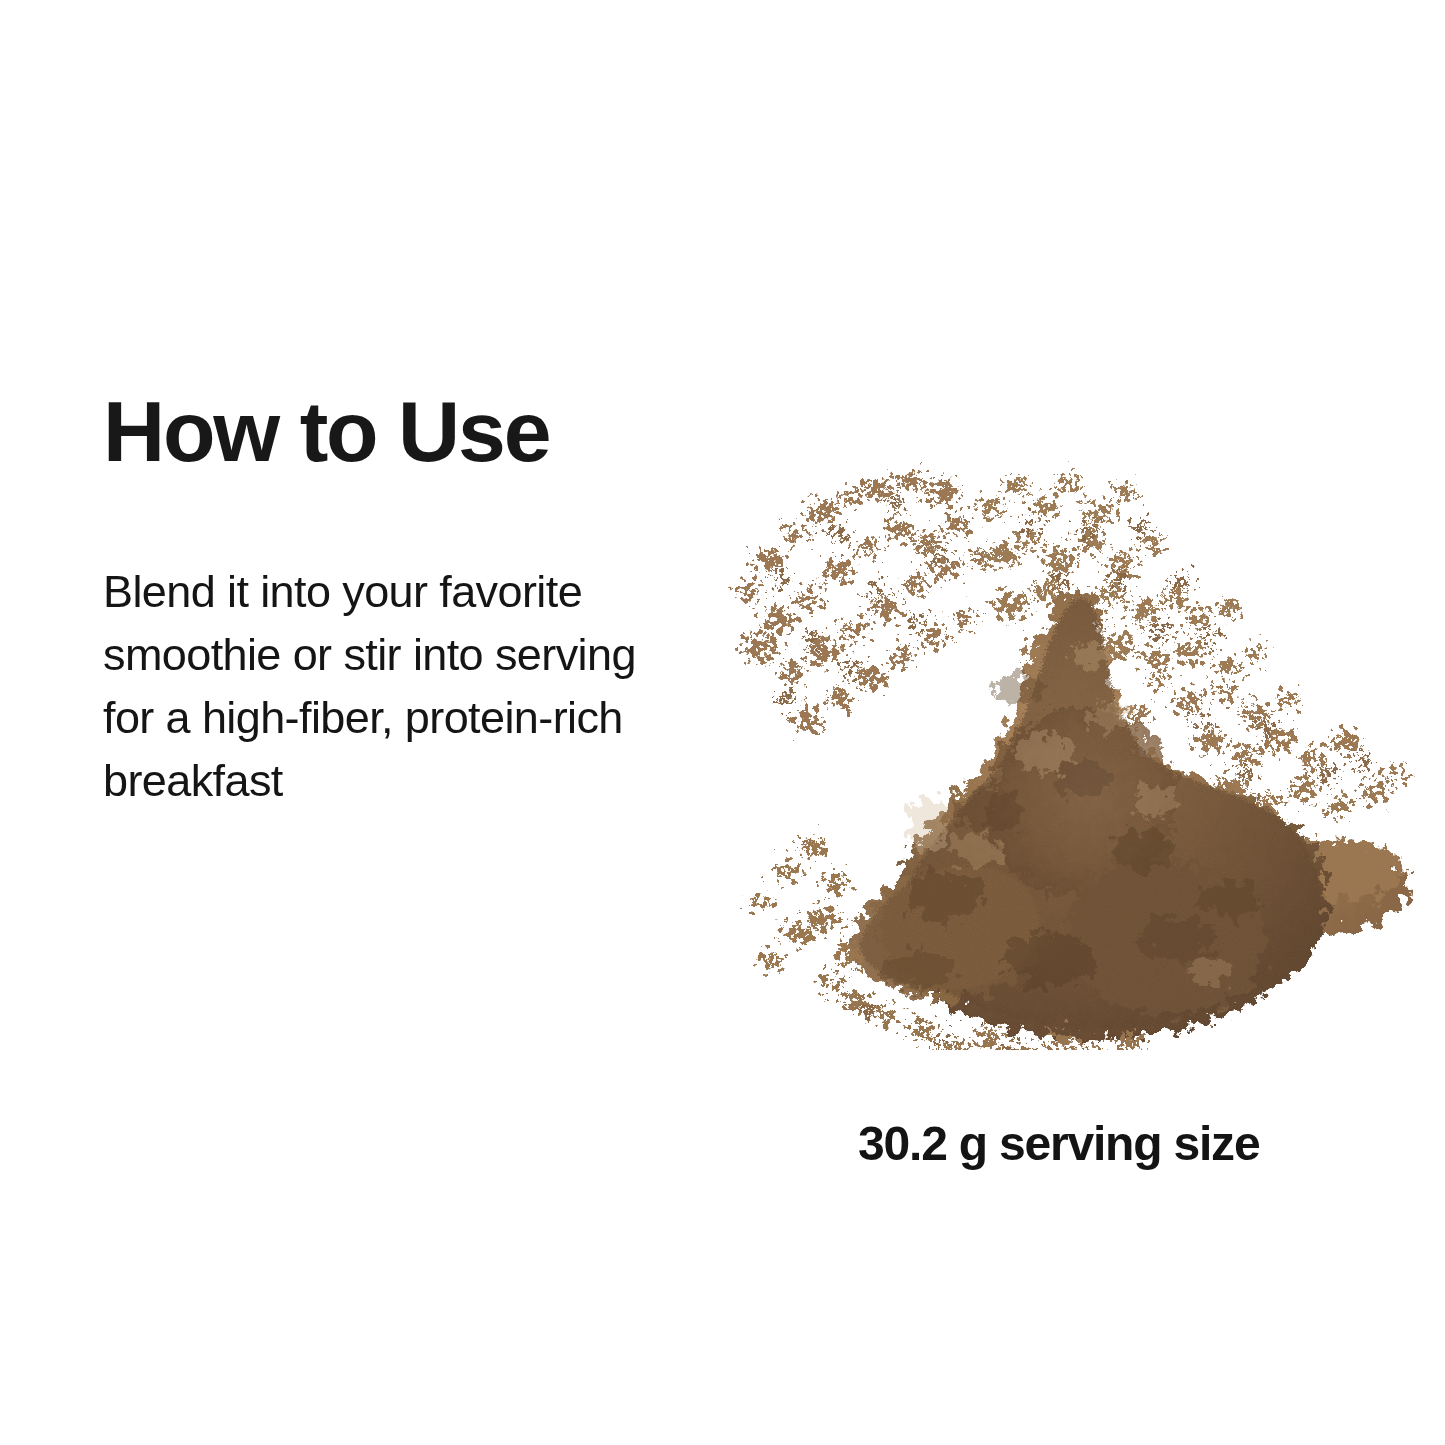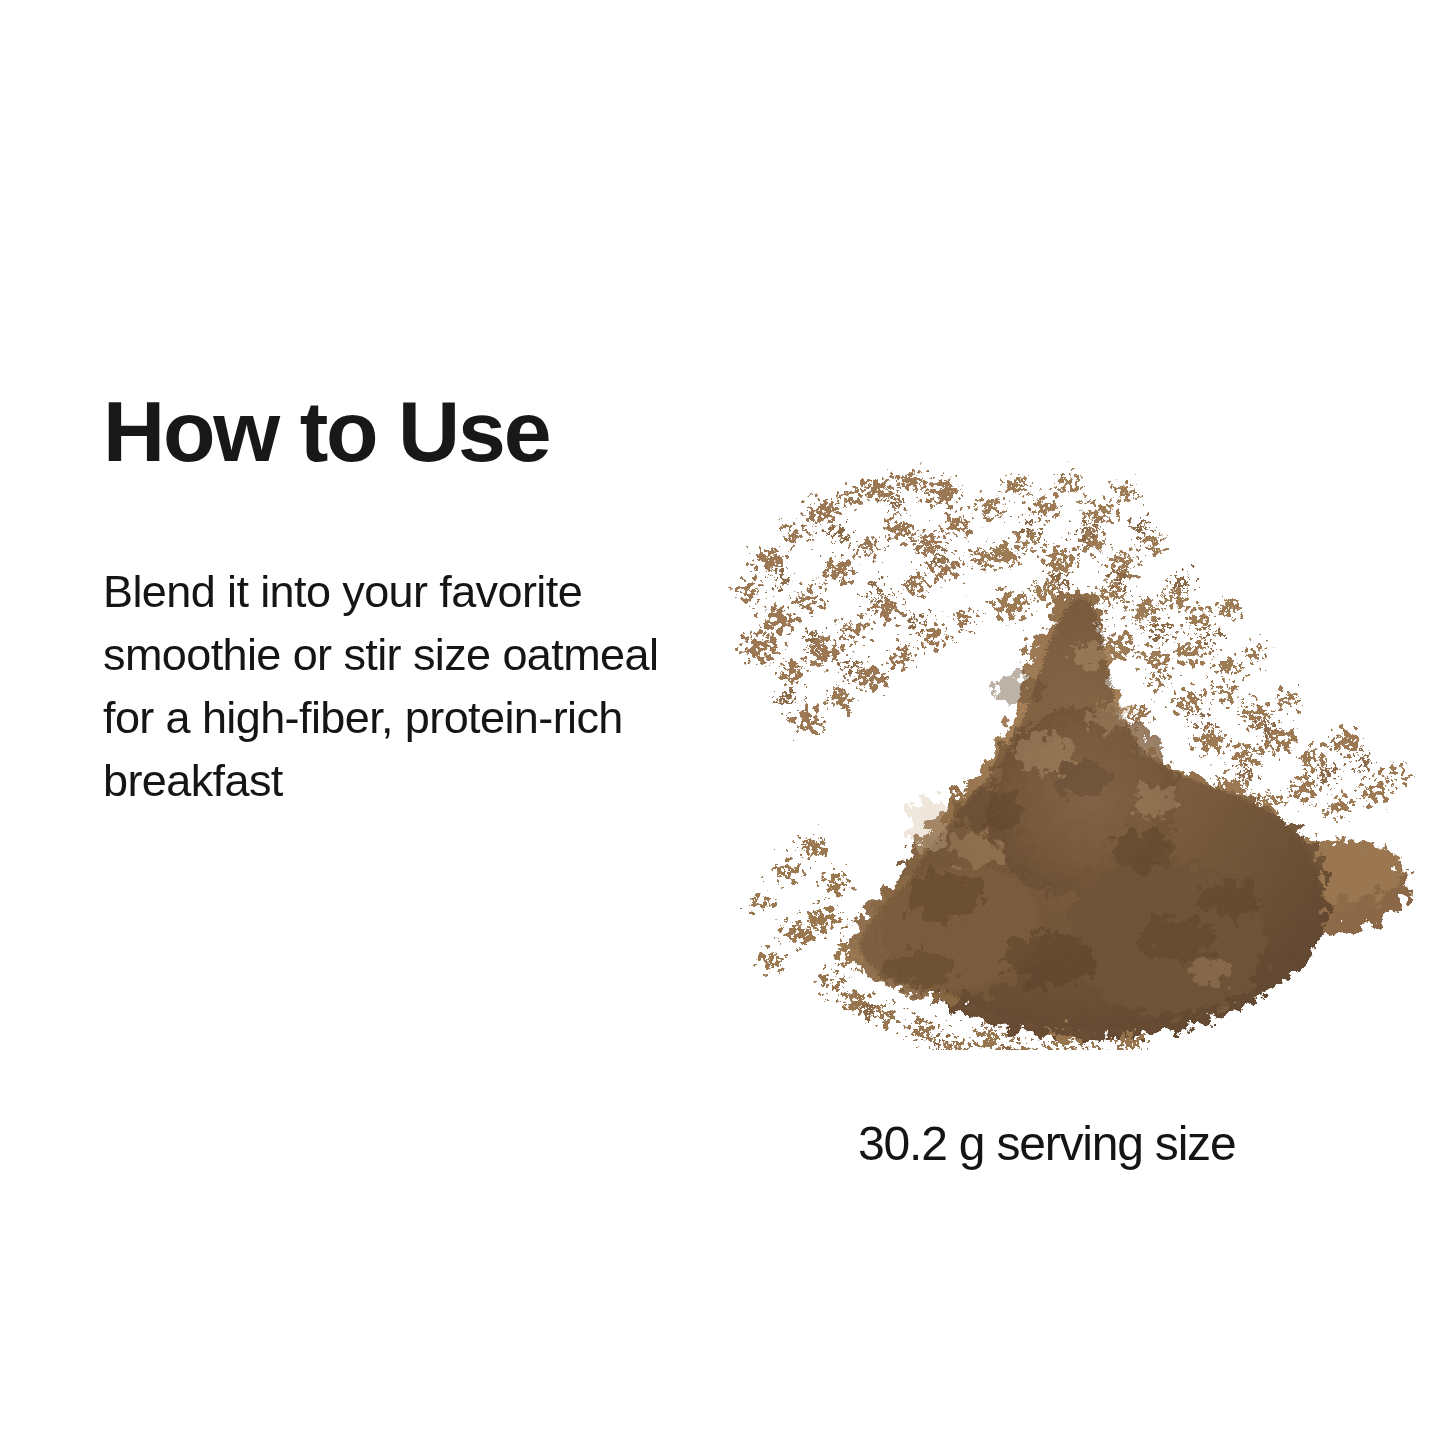--- a/index.html
+++ b/index.html
@@ -52,21 +52,21 @@
   .para + .para {
     margin-top: 71px;
   }
 
   
   .serving-size {
     position: absolute;
     left: 858px;
     top: 1086px;
     font-size: 48px;
-    font-weight: 400;
+    font-weight: 700;
     letter-spacing: -1.2px;
     color: #141414;
     white-space: nowrap;
   }
 
   
   .powder-figure {
     position: absolute;
     left: 690px;
     top: 400px;
@@ -82,21 +82,21 @@
 </head>
 <body>
 
 <div id="canvas">
 
   <div class="text-col">
 
     <h1 class="heading">How to Use</h1>
 
 
-    <p class="para">Blend it into your favorite smoothie or stir size oatmeal for a high-fiber, protein-rich breakfast</p>
+    <p class="para">Blend it into your favorite smoothie or stir into serving for a high-fiber, protein-rich breakfast</p>
   </div>
 
   <div class="powder-figure">
     <svg viewBox="0 0 730 620" preserveAspectRatio="none">
       <defs>
 
         <filter id="grain" x="-20%" y="-20%" width="140%" height="140%">
           <feTurbulence type="fractalNoise" baseFrequency="0.55 0.62" numOctaves="5" seed="17" result="noise"></feTurbulence>
           <feDisplacementMap in="SourceGraphic" in2="noise" scale="11" xChannelSelector="R" yChannelSelector="G" result="disp"></feDisplacementMap>
           <feTurbulence type="fractalNoise" baseFrequency="0.9" numOctaves="4" seed="5" result="n2"></feTurbulence>

